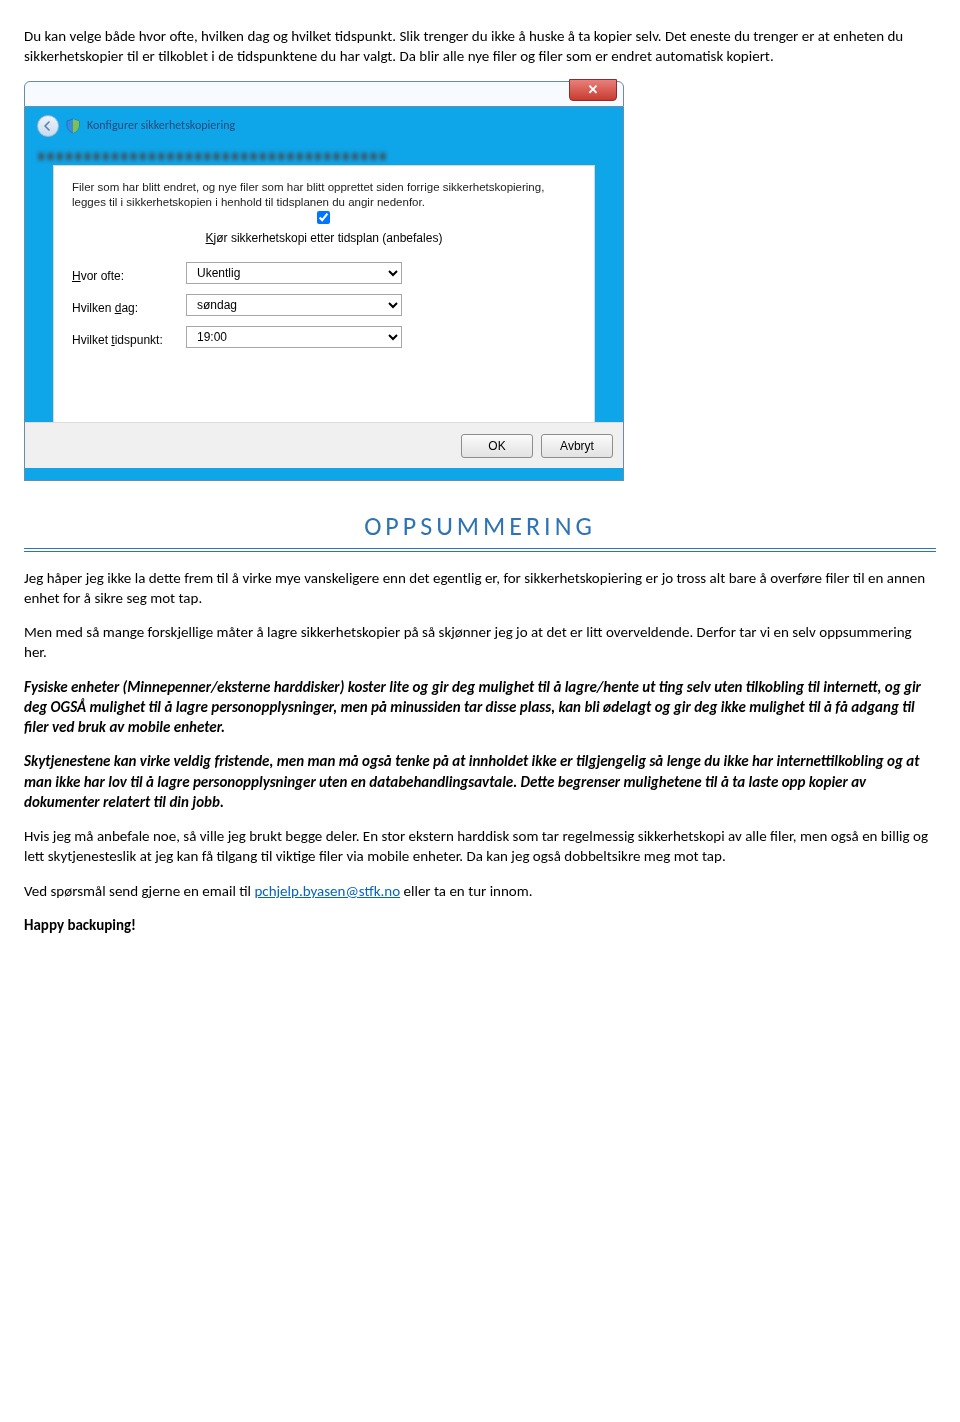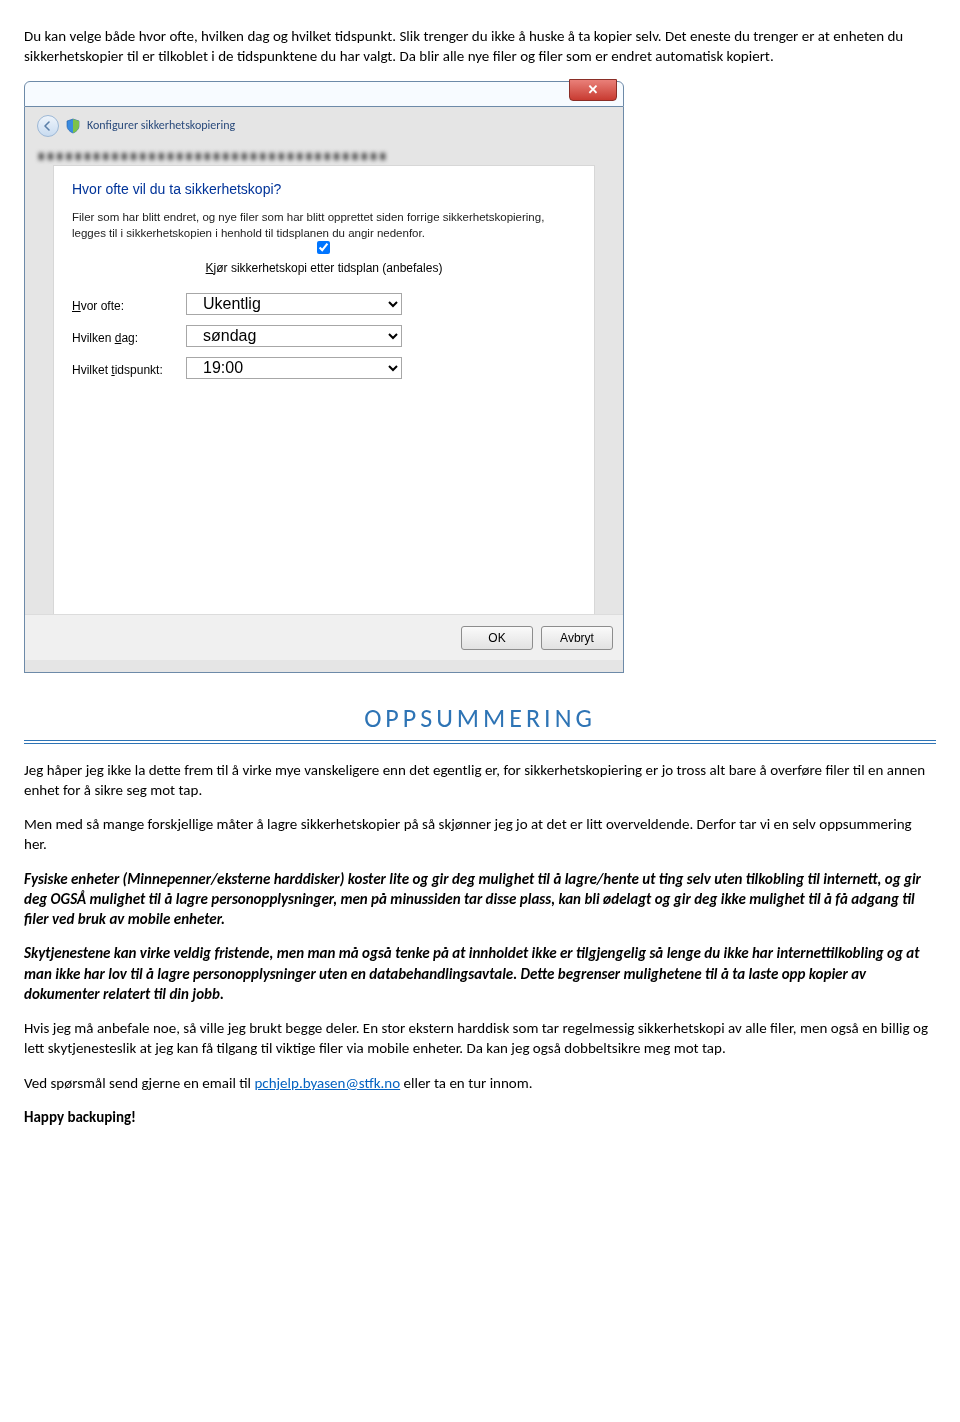--- a/index.html
+++ b/index.html
@@ -40,22 +40,22 @@
     border-radius: 0 0 4px 4px;
     color: #fff;
     text-align: center;
     font-size: 13px;
     line-height: 20px;
     font-weight: bold;
   }
   .win-body {
     border: 1px solid #6d8aa8;
     border-top: none;
-    background: #e5e5e5;
-    height: 566px;
+    background: #0ea5e9;
+    height: 374px;
     position: relative;
   }
   .win-crumb {
     display: flex;
     align-items: center;
     gap: 6px;
     padding: 8px 12px 6px;
     color: #2a4b7c;
     font-size: 12px;
   }
@@ -116,24 +116,24 @@
     align-items: flex-end;
     font-size: 12px;
     font-family: "Segoe UI", Arial, sans-serif;
     margin-bottom: 10px;
     gap: 8px;
   }
   .form-row .lbl { width: 106px; }
   .form-row select {
     width: 216px;
     height: 22px;
-    font-size: 16px;
+    font-size: 12px;
     border: 1px solid #a7a7a7;
     background: #fff;
-    padding: 0 12px;
+    padding: 0 6px;
   }
   .win-buttons {
     position: absolute;
     right: 10px;
     bottom: 10px;
     display: flex;
     gap: 8px;
   }
   .win-btn {
     min-width: 72px;
@@ -200,21 +200,20 @@
       <svg width="16" height="16" viewBox="0 0 16 16">
         <path d="M8 1 L14 3 V8 C14 11 11 14 8 15 C5 14 2 11 2 8 V3 Z" fill="#3a8be0" stroke="#1d5ca6" stroke-width="0.6"></path>
         <path d="M8 1 L14 3 V8 C14 11 11 14 8 15 Z" fill="#7dc24a"></path>
       </svg>
       <span>Konfigurer sikkerhetskopiering</span>
     </div>
     <div class="blurred-strip">▖▖▖▖▖▖▖▖▖▖▖▖▖▖▖▖▖▖▖▖▖▖▖▖▖▖▖▖▖▖▖▖▖▖▖▖▖▖</div>
 
     <div class="win-inset">
       <div class="win-inner-pad">
-        <p class="win-q">Hvor ofte vil du ta sikkerhetskopi?</p>
         <p class="win-desc">Filer som har blitt endret, og nye filer som har blitt opprettet siden forrige sikkerhetskopiering, legges til i sikkerhetskopien i henhold til tidsplanen du angir nedenfor.</p>
 
         <div class="cb-row">
           <input type="checkbox" checked="" style="">
           <span>
             <span class="underline-letter">K</span><span>jør sikkerhetskopi etter tidsplan (anbefales)</span>
           </span>
         </div>
 
         <div class="form-row">

